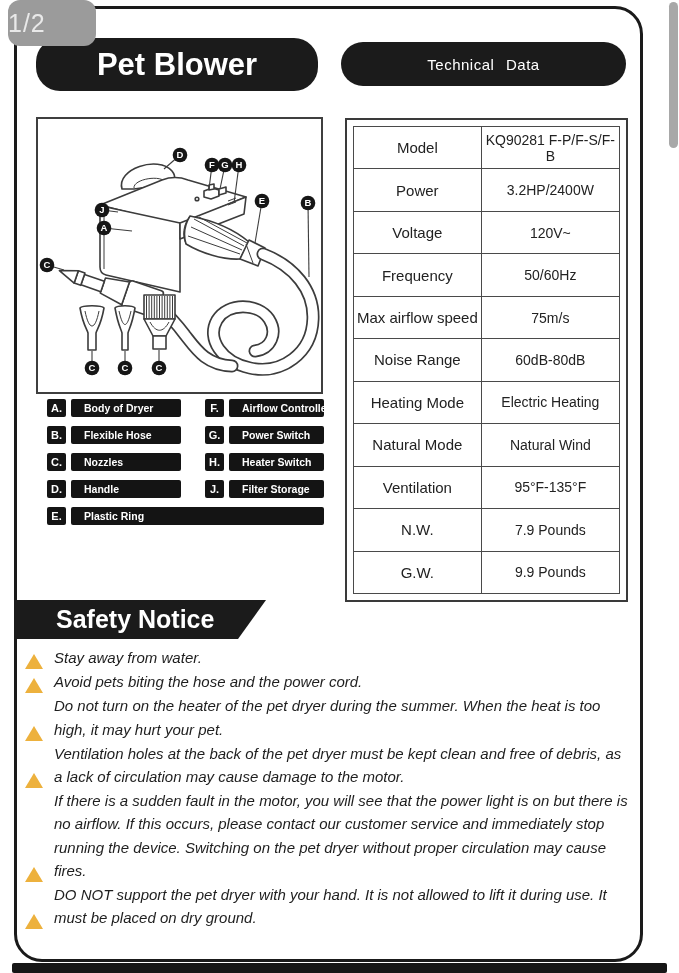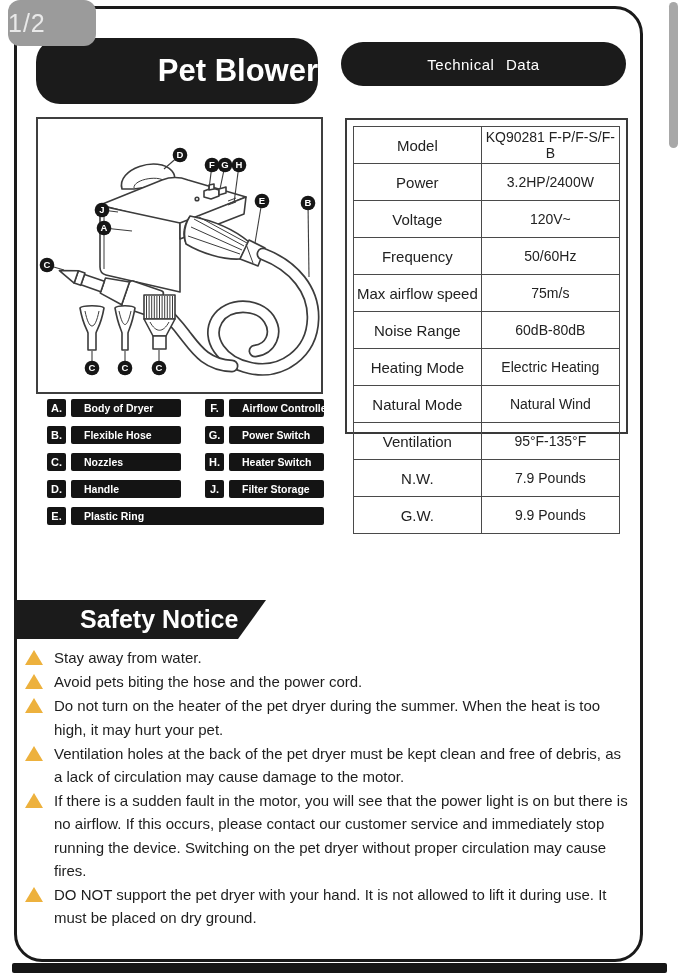--- a/index.html
+++ b/index.html
@@ -16,58 +16,58 @@
 
   .scroll-thumb{position:absolute;right:1px;top:2px;width:9px;height:146px;
                 background:#a8a8a8;border-radius:5px;z-index:6;}
 
   .bottom-bar{position:absolute;left:12px;right:12px;bottom:0;height:10px;
               background:#161616;border-radius:2px;z-index:4;}
 
   
   .pill{position:absolute;background:#1b1b1b;color:#fff;border-radius:24px;
         display:flex;align-items:center;justify-content:center;}
-  .pill-product{left:19px;top:29px;width:282px;height:66px;
-        font-size:31px;font-weight:bold;letter-spacing:0px;justify-content:flex-end;}
+  .pill-product{left:19px;top:29px;width:282px;height:53px;
+        font-size:31px;font-weight:bold;letter-spacing:0px;}
   .pill-tech{left:324px;top:33px;width:285px;height:44px;
         font-size:15px;font-weight:500;word-spacing:7px;letter-spacing:.5px;}
 
   
   .diagram-box{position:absolute;left:19px;top:108px;width:283px;height:273px;
         border:2px solid #3f3f3f;background:#fff;}
   .diagram-box svg{width:100%;height:100%;display:block;}
 
   
   .legend{position:absolute;left:30px;top:390px;width:280px;
           display:grid;grid-template-columns:19px 110px 14px 19px 95px;
           gap:9px 5px;align-items:center;}
   .legend .chip{background:#141414;color:#fff;height:18px;font-size:11px;font-weight:bold;
           display:flex;align-items:center;justify-content:center;border-radius:2px;}
   .legend .bar{background:#141414;color:#fff;height:18px;font-size:10.5px;font-weight:bold;
           line-height:18px;padding-left:13px;white-space:nowrap;overflow:hidden;border-radius:2px;}
   .legend .bar-full{grid-column:2 / 6;}
   .legend .spacer{height:1px;}
 
   
-  .table-wrap{position:absolute;left:328px;top:109px;width:283px;height:316px;
+  .table-wrap{position:absolute;left:328px;top:109px;width:283px;height:484px;
               border:2px solid #3a3a3a;padding:6px;box-sizing:border-box;background:#fff;}
   table.spec{width:100%;height:100%;border-collapse:collapse;table-layout:fixed;}
   table.spec td{border:1px solid #4a4a4a;text-align:center;vertical-align:middle;
                 font-size:15px;color:#222;height:36px;padding:0 2px;}
   table.spec td.val{font-size:14px;}
   table.spec col.c1{width:48%;}
 
   
   .safety-banner{position:absolute;left:-3px;top:591px;width:252px;height:39px;
         background:#1b1b1b;color:#fff;font-size:25px;font-weight:bold;
-        line-height:39px;padding-left:66px;box-sizing:border-box;
+        line-height:39px;padding-left:42px;box-sizing:border-box;
         clip-path:polygon(0 0,100% 0,calc(100% - 28px) 100%,0 100%);}
 
   .safety-list{position:absolute;left:6px;top:637px;width:606px;margin:0;padding:0;list-style:none;}
-  .safety-list li{display:flex;align-items:flex-start;margin:0 0 1px 0;}
+  .safety-list li{display:flex;align-items:flex-end;margin:0 0 1px 0;font-style:italic;}
   .tri{flex:none;width:0;height:0;margin:4px 11px 0 2px;
        border-left:9px solid transparent;border-right:9px solid transparent;
        border-bottom:15px solid #edb13d;}
   .safety-list p{margin:0;font-size:15px;line-height:23.2px;color:#1e1e1e;}
 
   
   .art{fill:#fff;stroke:#3c3c3c;stroke-width:1.6;stroke-linejoin:round;stroke-linecap:round;}
   .thin{fill:none;stroke:#3c3c3c;stroke-width:1;}
   .tube-outer{fill:none;stroke:#3c3c3c;stroke-width:13;stroke-linecap:round;}
   .tube-inner{fill:none;stroke:#fff;stroke-width:9.6;stroke-linecap:round;}

